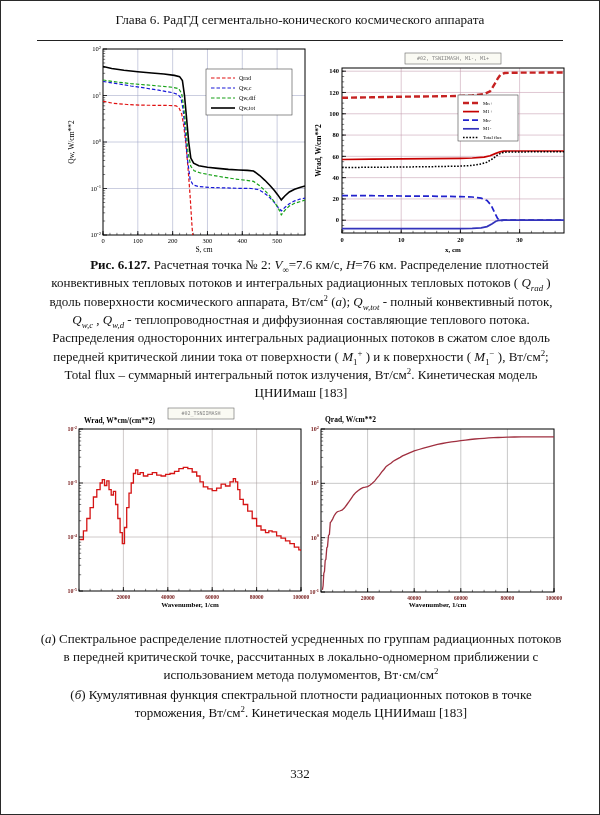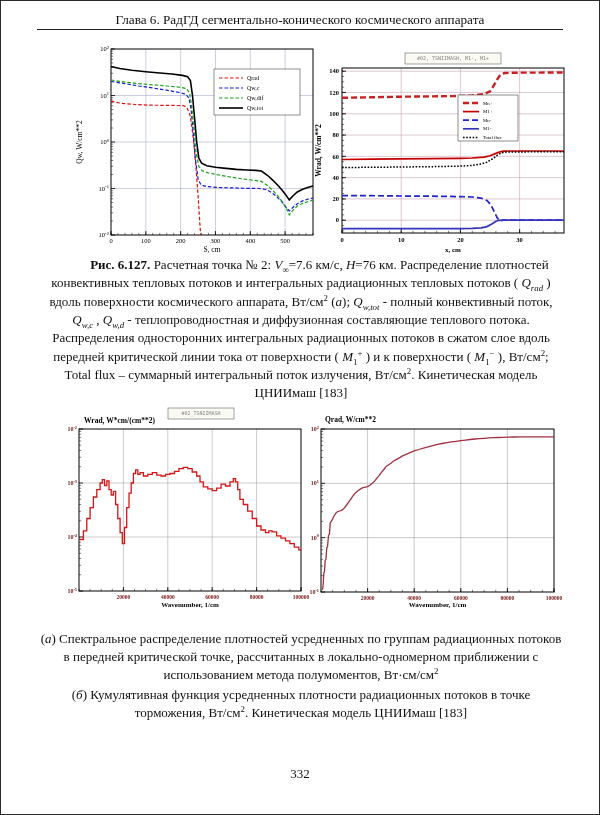--- a/index.html
+++ b/index.html
@@ -5,21 +5,21 @@
   html,body{margin:0;padding:0;background:#e8e8e8;}
   .page{
     position:relative;width:600px;height:815px;margin:0 auto;
     background:#fff;border:1px solid #2a2a2a;box-sizing:border-box;
     font-family:"Liberation Serif","DejaVu Serif",serif;color:#111;
     overflow:hidden;
   }
   .header{
     position:absolute;left:36px;right:36px;top:11px;
     text-align:center;font-size:13.2px;
-    border-bottom:1.4px solid #222;padding-bottom:1px;
+    border-bottom:1.4px solid #222;padding-bottom:12px;
   }
   .chart{position:absolute;}
   .chart svg{overflow:visible;display:block;}
   .caption{
     position:absolute;left:38px;width:524px;text-align:center;
     font-size:13px;line-height:1.41;
   }
   .cap127{top:255px;}
   .cap128{top:606px;}
   .notes{position:absolute;left:38px;width:524px;top:629px;}
@@ -33,21 +33,21 @@
   sub.it,sup.it{}
 </style>
 </head>
 <body>
 
 <div class="page">
   <div class="header">
     <span>Глава 6. РадГД сегментально-конического космического аппарата</span>
   </div>
 
-  <div class="chart" style="left:68px;top:42px;width:248px;height:212px">
+  <div class="chart" style="left:60px;top:42px;width:248px;height:212px">
       <svg width="248" height="212" viewBox="0 0 248 212">
         <line x1="76.82758620689656" y1="6" x2="76.82758620689656" y2="192" stroke="#9fa6c6" stroke-width="0.55"></line>
         <line x1="111.65517241379311" y1="6" x2="111.65517241379311" y2="192" stroke="#9fa6c6" stroke-width="0.55"></line>
         <line x1="146.48275862068965" y1="6" x2="146.48275862068965" y2="192" stroke="#9fa6c6" stroke-width="0.55"></line>
         <line x1="181.31034482758622" y1="6" x2="181.31034482758622" y2="192" stroke="#9fa6c6" stroke-width="0.55"></line>
         <line x1="216.13793103448276" y1="6" x2="216.13793103448276" y2="192" stroke="#9fa6c6" stroke-width="0.55"></line>
         <line x1="42" y1="52.5" x2="244" y2="52.5" stroke="#9fa6c6" stroke-width="0.55"></line>
         <line x1="42" y1="99" x2="244" y2="99" stroke="#9fa6c6" stroke-width="0.55"></line>
         <line x1="42" y1="145.5" x2="244" y2="145.5" stroke="#9fa6c6" stroke-width="0.55"></line>
         <rect x="42" y="6" width="202" height="186" fill="none" stroke="#000" stroke-width="1"></rect>
@@ -446,17 +446,17 @@
           <path d="M21.4 185.8L22.1 181.8L22.8 169.4L23.5 167.3L24.2 156.5L24.9 155.3L25.8 143.8L26.5 142.8L27.5 131.4L28.4 130.4L29.3 118.5L30.3 117.3L31.6 115.1L33.0 112.0L34.7 109.4L36.3 107.7L38.6 107.0L41.0 106.2L43.3 104.1L45.6 101.0L48.0 97.7L50.3 94.3L52.6 91.0L54.9 88.4L57.3 86.4L59.6 84.9L61.9 83.7L64.3 83.2L66.6 82.6L68.9 81.3L71.3 79.3L73.6 77.1L75.9 74.1L78.3 71.4L80.6 68.2L82.9 65.5L85.2 62.4L87.6 60.7L89.9 59.2L92.2 57.2L94.6 55.9L96.9 54.6L99.2 53.4L101.5 51.9L103.9 50.8L106.2 49.8L108.5 48.8L110.9 47.8L113.2 46.9L117.9 45.5L122.5 44.1L127.2 42.8L131.8 41.6L136.5 40.4L141.2 39.5L145.8 38.7L150.5 37.9L155.1 37.3L159.8 36.7L164.5 36.1L169.1 35.5L173.8 35.0L178.4 34.6L183.1 34.3L187.8 33.9L192.4 33.7L197.1 33.5L201.7 33.3L206.4 33.2L213.4 33.0L220.4 32.9L229.7 32.9L239.0 32.8L253.0 32.8" fill="none" stroke="#a03040" stroke-width="1.3"></path>
         </g>
         <text x="136.5" y="203" text-anchor="middle" font-size="7" font-family="&quot;Liberation Serif&quot;,&quot;DejaVu Serif&quot;,serif" font-weight="bold">Wavenumber, 1/cm</text>
         <text x="24" y="18" font-size="7.5" font-weight="bold" font-family="&quot;Liberation Serif&quot;,&quot;DejaVu Serif&quot;,serif">Qrad, W/cm**2</text>
       </svg>
     </div>
 
 
   <div class="notes">
     <p class="note"><span>(</span><span class="it">а</span><span>) Спектральное распределение плотностей усредненных по группам  радиационных потоков в передней критической точке, рассчитанных в локально-одномерном приближении с использованием метода полумоментов, Вт·см/см</span><sup>2</sup></p>
-    <p class="note"><span>(</span><span class="it">б</span><span>) Кумулятивная функция усредненных плотности радиационных потоков в точке торможения, Вт/см</span><sup>2</sup><span>. Кинетическая модель ЦНИИмаш [183]</span></p>
+    <p class="note"><span>(</span><span class="it">б</span><span>) Кумулятивная функция спектральной плотности радиационных потоков в точке торможения, Вт/см</span><sup>2</sup><span>. Кинетическая модель ЦНИИмаш [183]</span></p>
   </div>
 
   <div class="page-number">332</div>
 </div>
 
 </body></html>

